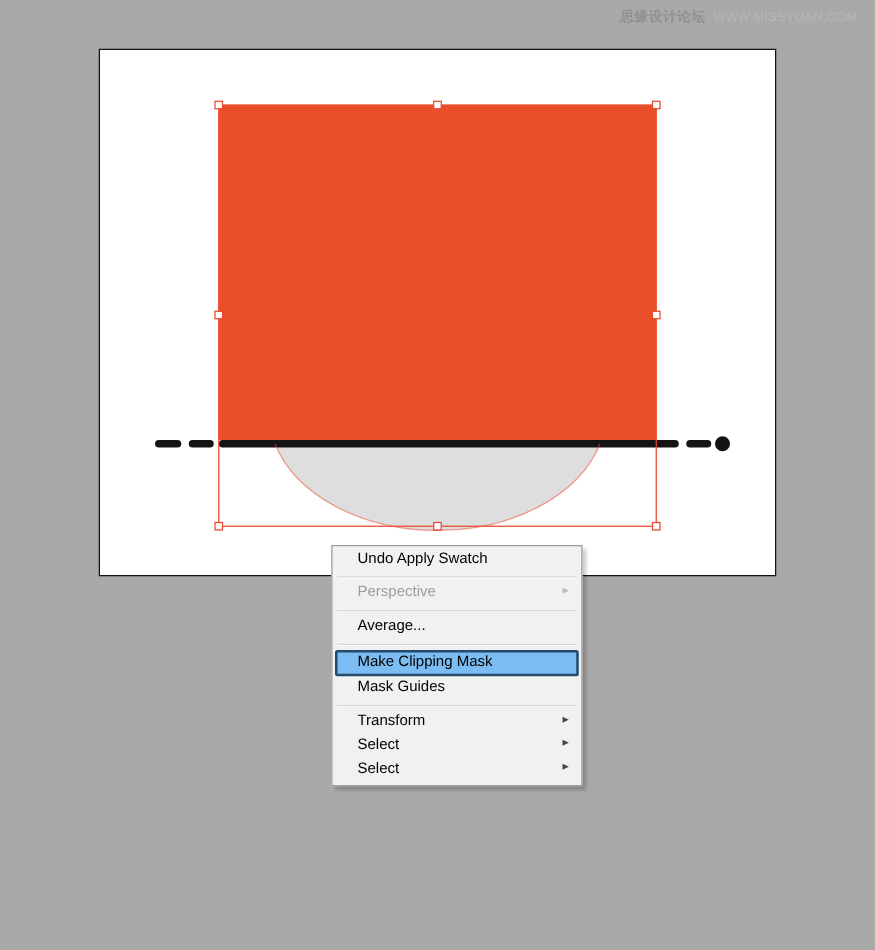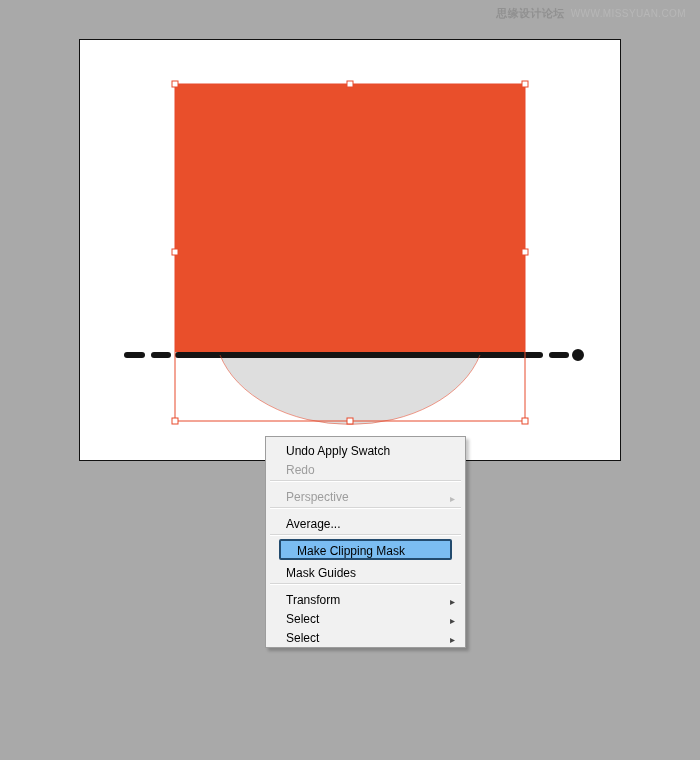--- a/index.html
+++ b/index.html
@@ -2,23 +2,23 @@
 <html><head>
 <meta charset="utf-8">
 <style>
   html,body{margin:0;padding:0;width:700px;height:760px;background:#a9a9a9;font-family:"Segoe UI",Tahoma,Arial,sans-serif;font-size:12px;color:#000;overflow:hidden;}
   .watermark{position:absolute;top:6px;right:14px;font-size:11px;letter-spacing:.4px;color:#919191;font-weight:600;}
   .watermark .sub{font-size:10px;color:#b7b7b7;font-weight:400;margin-left:6px}
   .artboard{position:absolute;left:80px;top:40px;width:540px;height:420px;background:#fff;outline:1px solid #111;}
   .canvas{position:absolute;left:0;top:0;width:100%;height:100%}
   
   .ctxmenu{position:absolute;left:265px;top:436px;width:195px;background:#f1f1f1;border:1px solid #9d9d9d;box-shadow:3px 3px 3px rgba(0,0,0,.22);padding:2px;}
-  .mi{display:flex;align-items:flex-end;height:19px;padding:0 8px 0 18px;cursor:default;white-space:nowrap;}
+  .mi{display:flex;align-items:flex-start;height:19px;padding:0 8px 0 18px;cursor:default;white-space:nowrap;}
   .mi.disabled{color:#9d9d9d;}
-  .mi.sel{background:#7bbdf2;border:2px solid #234b6e;border-radius:2px;margin:1px 11px;height:17px;padding:0 6px 0 16px;}
+  .mi.sel{background:#7bbdf2;border:2px solid #234b6e;border-radius:2px;margin:1px 0;height:17px;padding:0 6px 0 16px;}
   .mi .arrow{margin-left:auto;font-size:10px;color:#444}
   .mi.disabled .arrow{color:#bbb}
   .sep{height:1px;margin:3px 2px 3px 2px;background:#d6d6d6;border-bottom:1px solid #fff;}
 </style>
 </head>
 <body>
 
 <div class="watermark">
   <span>思缘设计论坛</span><span class="sub">WWW.MISSYUAN.COM</span>
 </div>
@@ -54,23 +54,20 @@
 
       <path d="M 140 315 A 135 95 0 0 0 400 315" stroke-opacity=".55"></path>
     </g>
   </svg>
 </div>
 
 <div class="ctxmenu">
   <div class="mi">
       <span>Undo Apply Swatch</span>
     </div>
-  <div class="mi disabled">
-      <span>Redo</span>
-    </div>
   <div class="sep"></div>
   <div class="mi disabled">
     <span>Perspective</span>
     <span class="arrow">▸</span>
   </div>
   <div class="sep"></div>
   <div class="mi">
       <span>Average...</span>
     </div>
   <div class="sep"></div>

